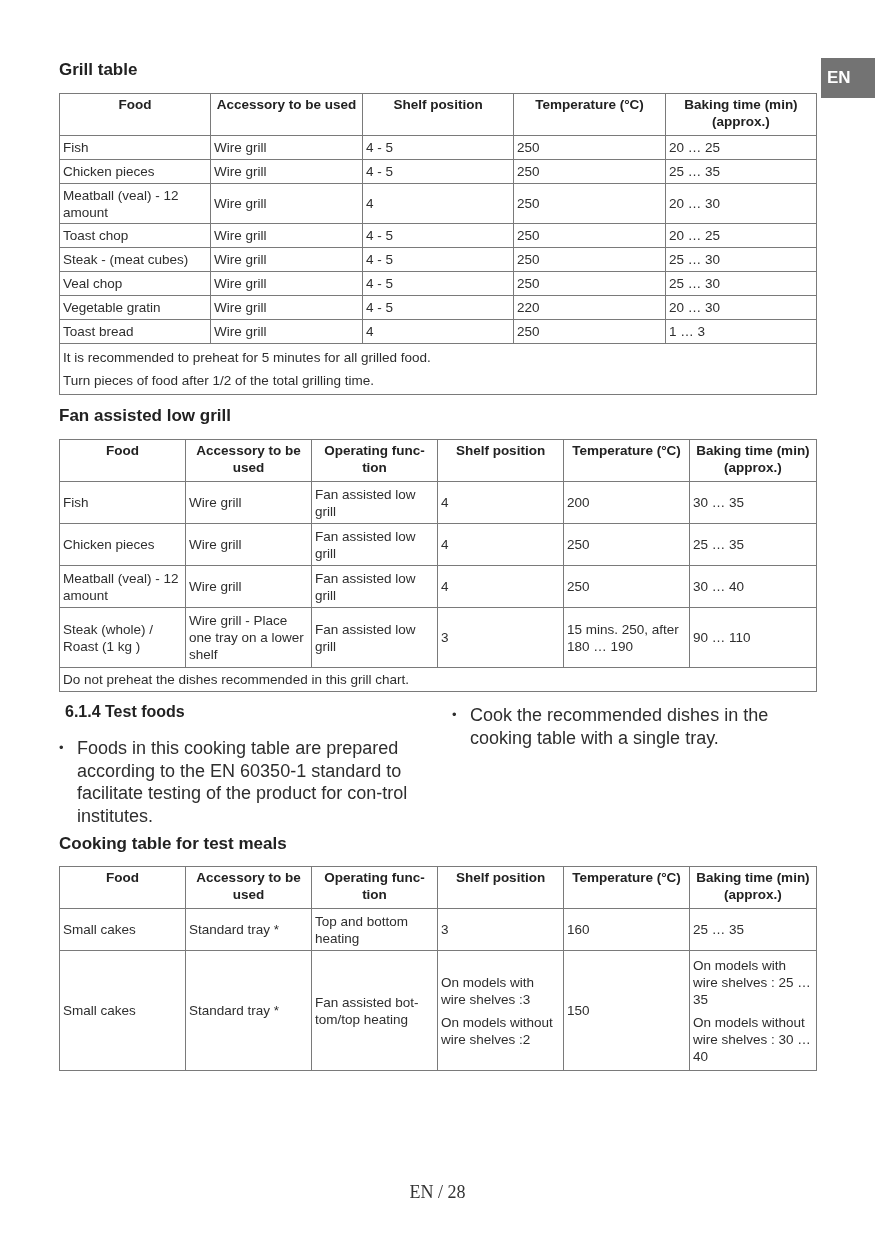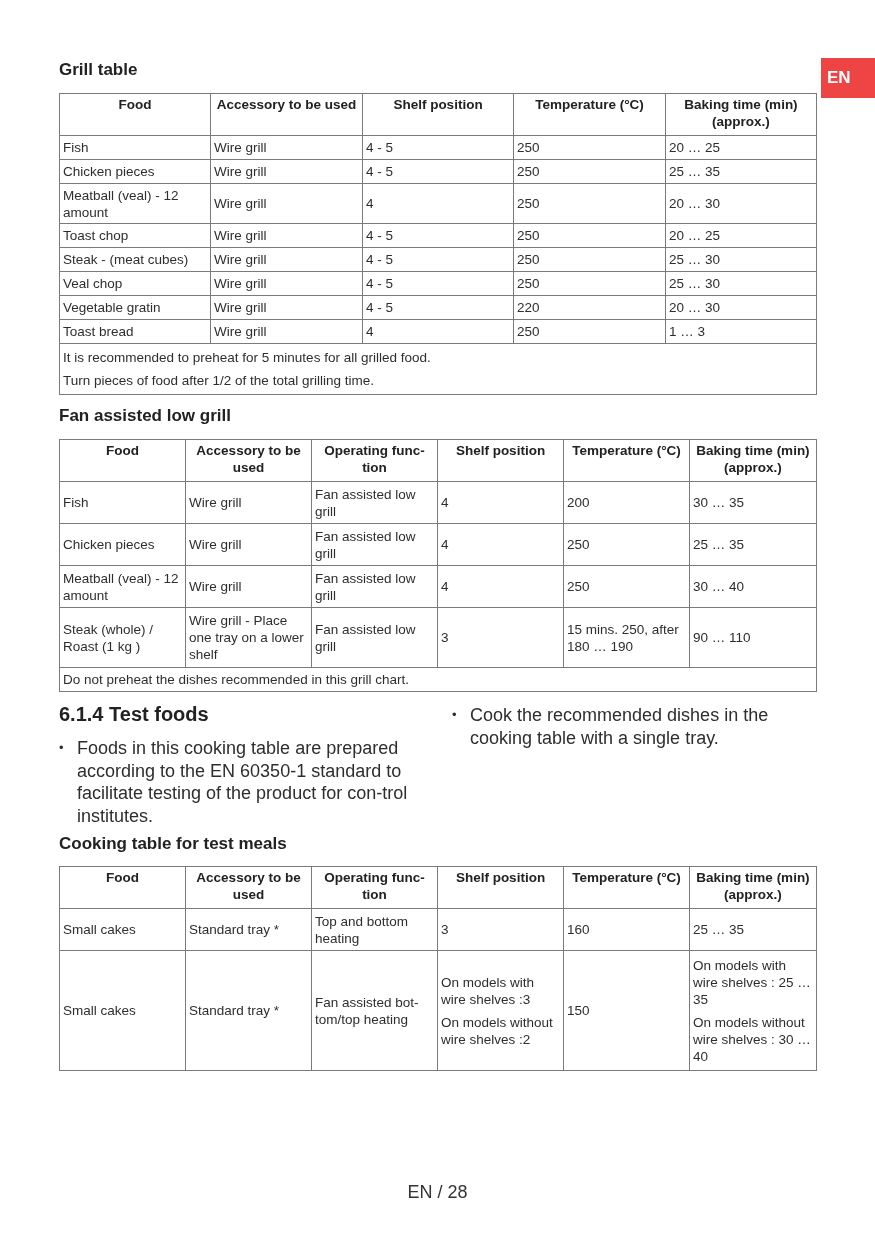--- a/index.html
+++ b/index.html
@@ -3,51 +3,51 @@
 <meta charset="utf-8">
 <style>
   html, body { margin: 0; padding: 0; background: #ffffff; }
   body {
     width: 875px; height: 1241px; position: relative; overflow: hidden;
     font-family: "Liberation Sans", "DejaVu Sans", sans-serif;
     color: #2b2b2b;
   }
   .lang-tab {
     position: absolute; left: 821px; top: 58px; width: 54px; height: 40px;
-    background: #ef4444; color: #ffffff; font-weight: bold; font-size: 17px;
+    background: #737373; color: #ffffff; font-weight: bold; font-size: 17px;
     display: flex; align-items: center; padding-left: 6px; box-sizing: border-box;
   }
   .section-title {
     position: absolute; left: 59px; font-weight: bold; font-size: 17px; color: #222;
   }
   table {
     position: absolute; left: 59px; width: 757px; border-collapse: collapse;
     font-size: 13.5px; table-layout: fixed;
   }
   td, th {
     border: 1.5px solid #7a7a7a; padding: 2px 3px; vertical-align: middle;
     text-align: left; line-height: 17px; color: #2e2e2e;
   }
   th { font-weight: bold; vertical-align: top; color: #222; text-align: center; }
   td.note { line-height: 17px; }
   .note-line { padding: 3px 0; }
   .sub { padding: 3px 0; }
   .h2 {
-    position: absolute; left: 59px; top: 703px; font-size: 20px; font-weight: bold; color: #222;
+    position: absolute; left: 65px; top: 703px; font-size: 16px; font-weight: bold; color: #222;
   }
   .bullet {
     position: absolute; font-size: 18px; line-height: 22.5px; color: #2e2e2e;
     padding-left: 18px; box-sizing: border-box;
   }
   .bullet .dot {
     position: absolute; left: 0; top: 0; font-size: 13px;
   }
   .page-num {
     position: absolute; left: 0; width: 875px; top: 1182px; text-align: center;
-    font-size: 18px; color: #333;
+    font-size: 18px; color: #333; font-family: Liberation Serif, serif;
   }
 </style>
 </head>
 <body>
 
 <div class="lang-tab">EN</div>
 
 <div class="section-title" style="top:60px;">Grill table</div>
 <table style="top:93px;">
   <colgroup>

